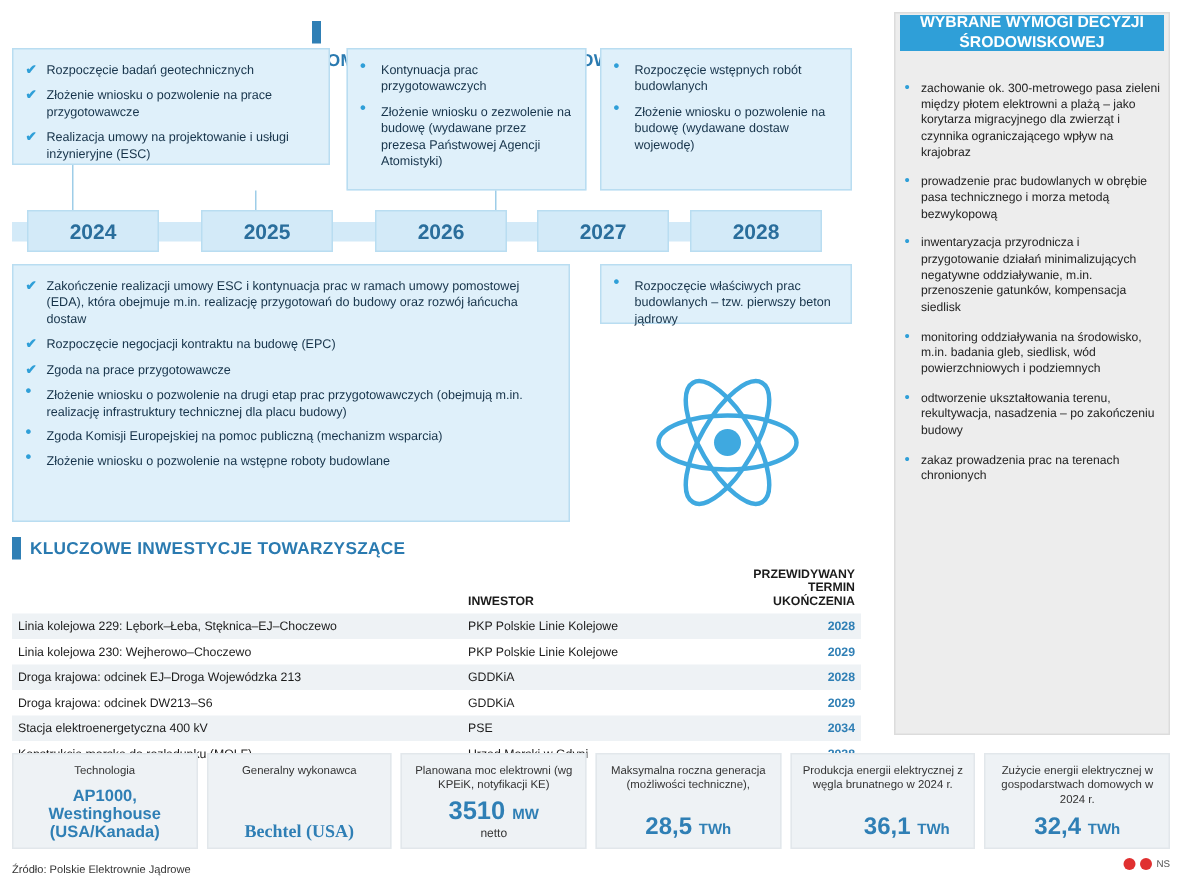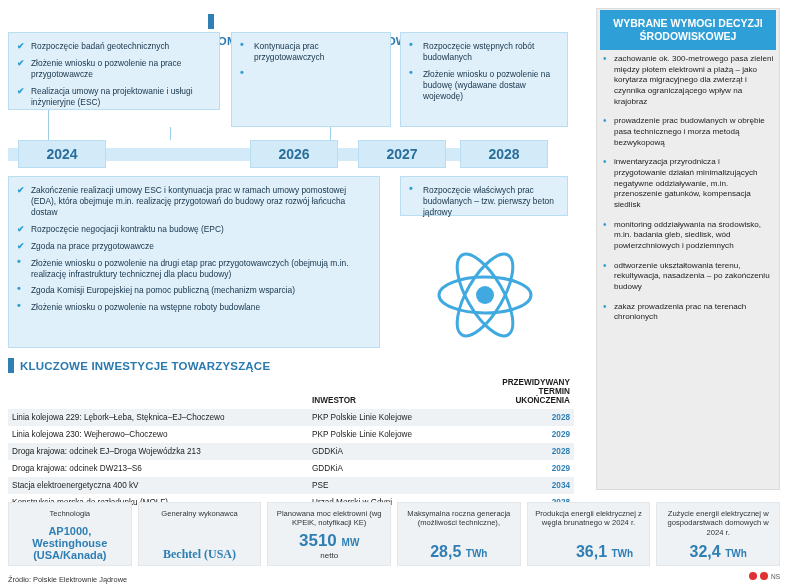--- a/index.html
+++ b/index.html
@@ -80,21 +80,21 @@
 
   
   #atom { position:absolute; left:430px; top:245px; width:110px; height:100px; }
 
   
   #req-panel {
     position:absolute; left:596px; top:8px; width:184px; height:482px;
     background:#ededed; border:1px solid #dcdcdc;
   }
   #req-title {
-    position:absolute; left:600px; top:10px; width:176px; height:40px;
+    position:absolute; left:600px; top:10px; width:176px; height:24px;
     background:#2f9fd8; color:#fff; font-weight:bold; font-size:10.5px;
     display:flex; align-items:center; justify-content:center; text-align:center;
     line-height:1.25; padding: 10px 6px;
   }
   #req-list { position:absolute; left:602px; top:54px; width:176px; }
   .req-item {
     position:relative; padding-left:12px; padding-right:4px;
     font-size:8.1px; line-height:1.32; color:#222; margin-bottom:9px;
   }
   .req-item .dot {
@@ -149,39 +149,40 @@
     <ul class="chk-list">
       <li><span class="mk">✔</span><span>Rozpoczęcie badań geotechnicznych</span></li>
       <li><span class="mk">✔</span><span>Złożenie wniosku o pozwolenie na prace przygotowawcze</span></li>
       <li><span class="mk">✔</span><span>Realizacja umowy na projektowanie i usługi inżynieryjne (ESC)</span></li>
     </ul>
   </div>
 
   <div class="panel-blue" id="box-2025">
     <ul class="chk-list">
       <li><span class="mk dot">•</span><span>Kontynuacja prac przygotowawczych</span></li>
-      <li><span class="mk dot">•</span></li>
+      <li><span class="mk dot">•</span><span>Złożenie wniosku o zezwolenie na budowę (wydawane przez prezesa Państwowej Agencji Atomistyki)</span></li>
     </ul>
   </div>
 
   <div class="panel-blue" id="box-2026">
     <ul class="chk-list">
       <li><span class="mk dot">•</span><span>Rozpoczęcie wstępnych robót budowlanych</span></li>
       <li><span class="mk dot">•</span><span>Złożenie wniosku o pozwolenie na budowę (wydawane dostaw wojewodę)</span></li>
     </ul>
   </div>
 
   <div class="stub" style="left:48px; top:110px; width:1px; height:30px;"></div>
   <div class="stub" style="left:170px; top:127px; width:1px; height:13px;"></div>
   <div class="stub" style="left:330px; top:127px; width:1px; height:13px;"></div>
 
   <div id="years-strip">
     <div class="arrow-tail"></div>
     <div class="arrow-head"></div>
     <div class="year-box" style="left:10px;">2024</div>
+    <div class="year-box" style="left:126px;">2025</div>
     <div class="year-box" style="left:242px;">2026</div>
     <div class="year-box" style="left:350px;">2027</div>
     <div class="year-box" style="left:452px;">2028</div>
   </div>
 
   <div class="panel-blue" id="box-lower-left">
     <ul class="chk-list">
       <li><span class="mk">✔</span><span>Zakończenie realizacji umowy ESC i kontynuacja prac w ramach umowy pomostowej (EDA), która obejmuje m.in. realizację przygotowań do budowy oraz rozwój łańcucha dostaw</span></li>
       <li><span class="mk">✔</span><span>Rozpoczęcie negocjacji kontraktu na budowę (EPC)</span></li>
       <li><span class="mk">✔</span><span>Zgoda na prace przygotowawcze</span></li>

